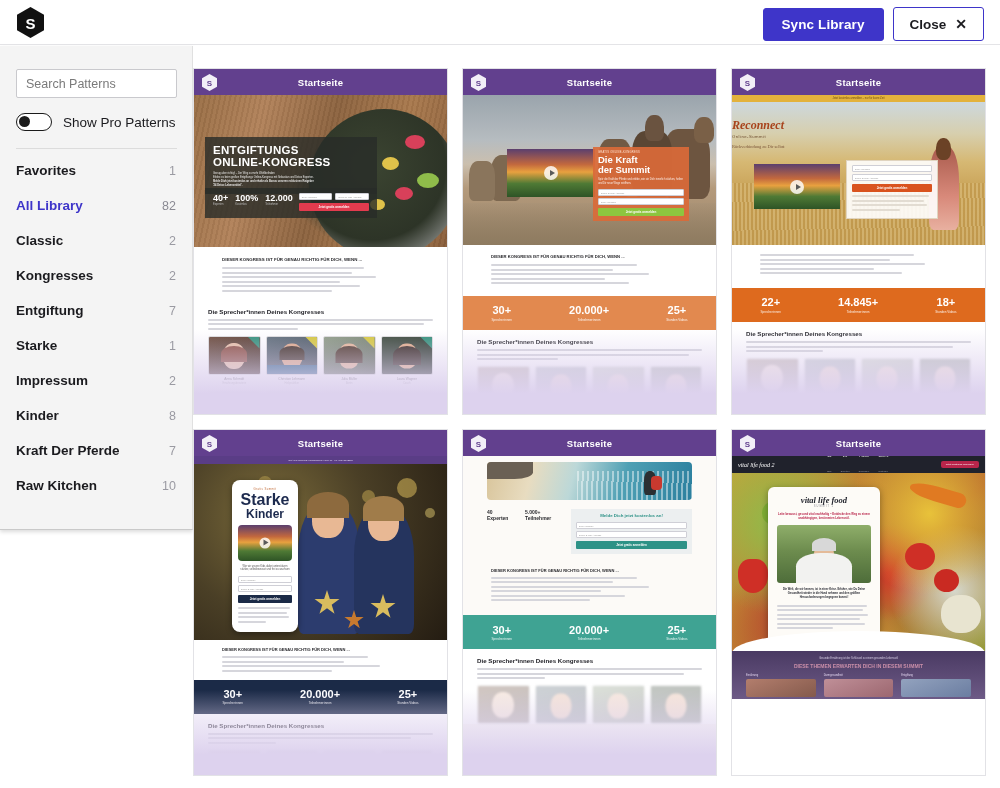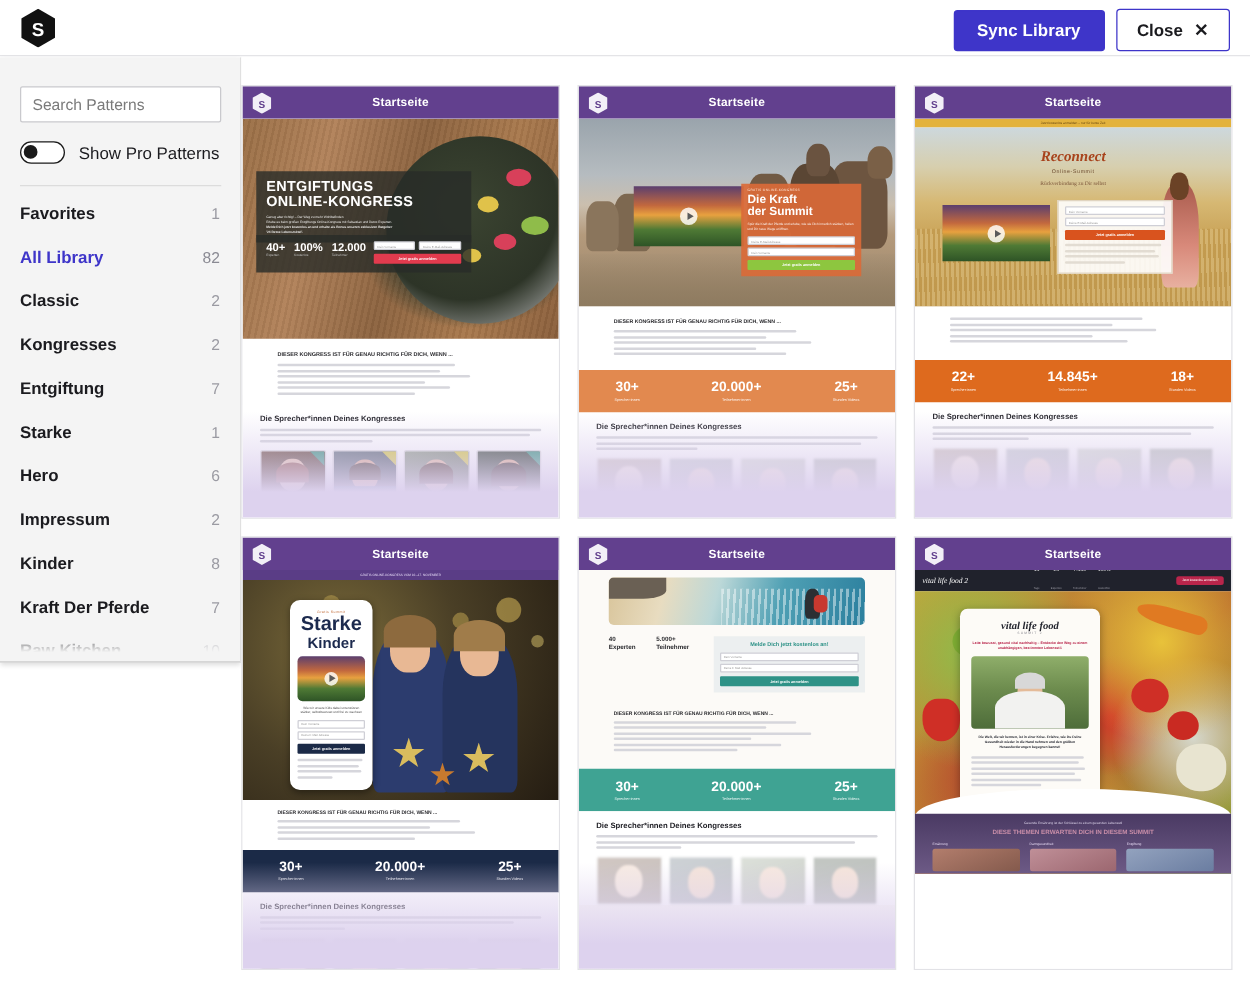--- a/index.html
+++ b/index.html
@@ -235,24 +235,20 @@
     </div>
     <div class="nav-item">
       <span class="nav-label">Entgiftung</span>
       <span class="nav-count">7</span>
     </div>
     <div class="nav-item">
       <span class="nav-label">Starke</span>
       <span class="nav-count">1</span>
     </div>
     <div class="nav-item">
-      <span class="nav-label">Hero</span>
-      <span class="nav-count">6</span>
-    </div>
-    <div class="nav-item">
       <span class="nav-label">Impressum</span>
       <span class="nav-count">2</span>
     </div>
     <div class="nav-item">
       <span class="nav-label">Kinder</span>
       <span class="nav-count">8</span>
     </div>
     <div class="nav-item">
       <span class="nav-label">Kraft Der Pferde</span>
       <span class="nav-count">7</span>
@@ -273,21 +269,21 @@
       <span class="card-hex">
         <svg viewBox="0 0 15 17" width="15" height="17">
           <polygon points="7.5,0 15,4.25 15,12.75 7.5,17 0,12.75 0,4.25" fill="#F2EFF7"></polygon>
           <text x="7.5" y="12" font-size="8" font-weight="bold" fill="#62408E" text-anchor="middle" font-family="Liberation Sans, sans-serif">S</text>
         </svg>
       </span>
       <span class="card-bar-title">Startseite</span>
     </div>
     <div class="card-body">
 
-      <div class="hero" style="height:176px;background:
+      <div class="hero" style="height:152px;background:
            radial-gradient(ellipse 120px 84px at 72% 62%, #4b5138 0%, #32392a 40%, rgba(50,57,42,0) 70%),
            linear-gradient(105deg,#9a6f46 0%,#b2825a 25%,#8d6440 50%,#a9794d 75%,#8a5f3c 100%);">
         <div class="grain"></div>
 
         <div style="position:absolute;right:-12px;top:14px;width:150px;height:150px;border-radius:50%;
                     background:radial-gradient(circle at 42% 38%,#3b4431 0%,#2d3427 58%,#7a7d78 78%,#9b9e98 100%);"></div>
         <div style="position:absolute;right:22px;top:40px;width:20px;height:14px;border-radius:50%;background:#d8405a;"></div>
         <div style="position:absolute;right:48px;top:62px;width:17px;height:13px;border-radius:50%;background:#e0c24a;"></div>
         <div style="position:absolute;right:8px;top:78px;width:22px;height:15px;border-radius:50%;background:#8fbc4a;"></div>
         <div style="position:absolute;right:34px;top:92px;width:18px;height:13px;border-radius:50%;background:#d8405a;"></div>
@@ -525,21 +521,21 @@
       </div>
       <div class="hero" style="height:143px;background:
            linear-gradient(to bottom,#cdd8dd 0%,#d7cfae 22%,#d6b873 42%,#c9a257 62%,#b28a45 100%);">
         <div style="position:absolute;left:0;right:0;bottom:0;height:62px;
                     background:repeating-linear-gradient(88deg,#c29a4e 0 2px,#d6b673 2px 4px);opacity:.85;"></div>
 
         <div style="position:absolute;right:26px;top:44px;width:30px;height:84px;
                     background:linear-gradient(to bottom,#a85a4c,#d8897a 60%,#e8b0a0);border-radius:40% 40% 14% 14%;"></div>
         <div style="position:absolute;right:34px;top:36px;width:15px;height:22px;background:#6b4226;border-radius:46% 46% 40% 40%;"></div>
 
-        <div style="position:absolute;left:0;right:0;top:16px;text-align:center;">
+        <div style="position:absolute;left:0;right:0;top:16px;">
           <div style="font-size:12px;font-style:italic;font-weight:700;color:#a8431c;font-family:'Liberation Serif',serif;">Reconnect</div>
           <div style="font-size:4.2px;color:#6b4a2e;letter-spacing:.5px;margin-top:1px;">Online-Summit</div>
           <div style="font-size:4.4px;color:#7a5438;margin-top:5px;font-family:'Liberation Serif',serif;">Rückverbindung zu Dir selbst</div>
         </div>
 
         <div style="position:absolute;left:22px;top:62px;width:86px;height:45px;overflow:hidden;
                     background:linear-gradient(to bottom,#5b3f6e 0%,#c2683e 32%,#e8a13f 48%,#4f7a35 72%,#2e5426 100%);">
           <div class="play-btn"></div>
         </div>
 

